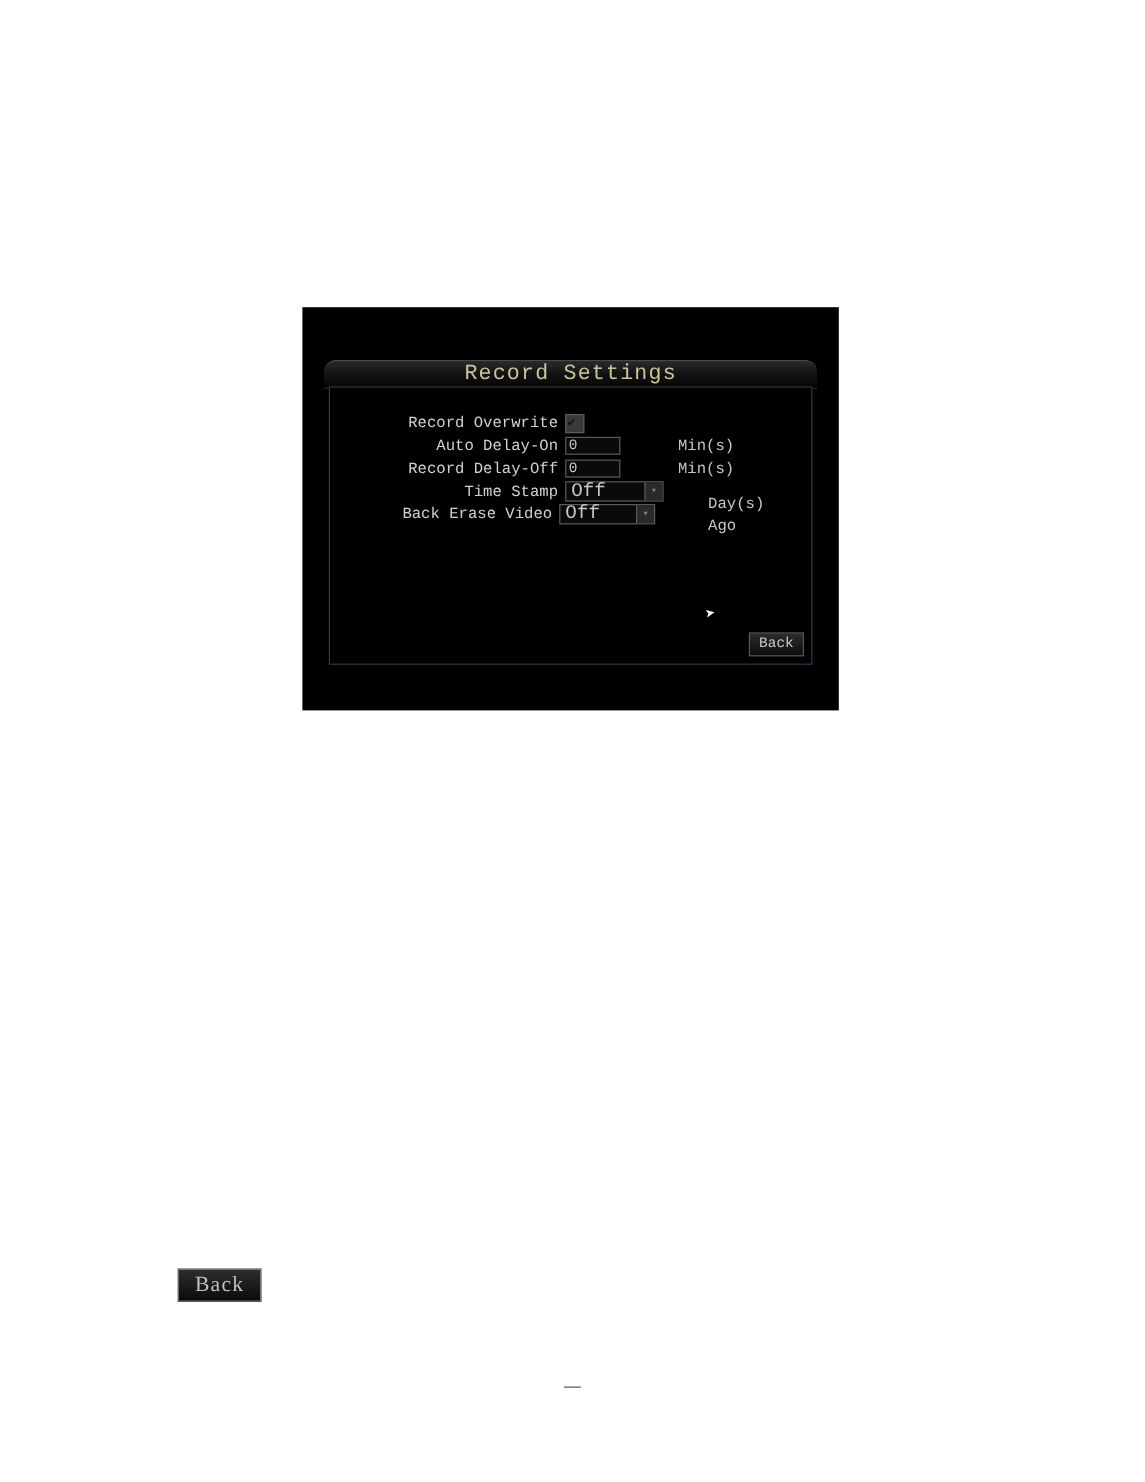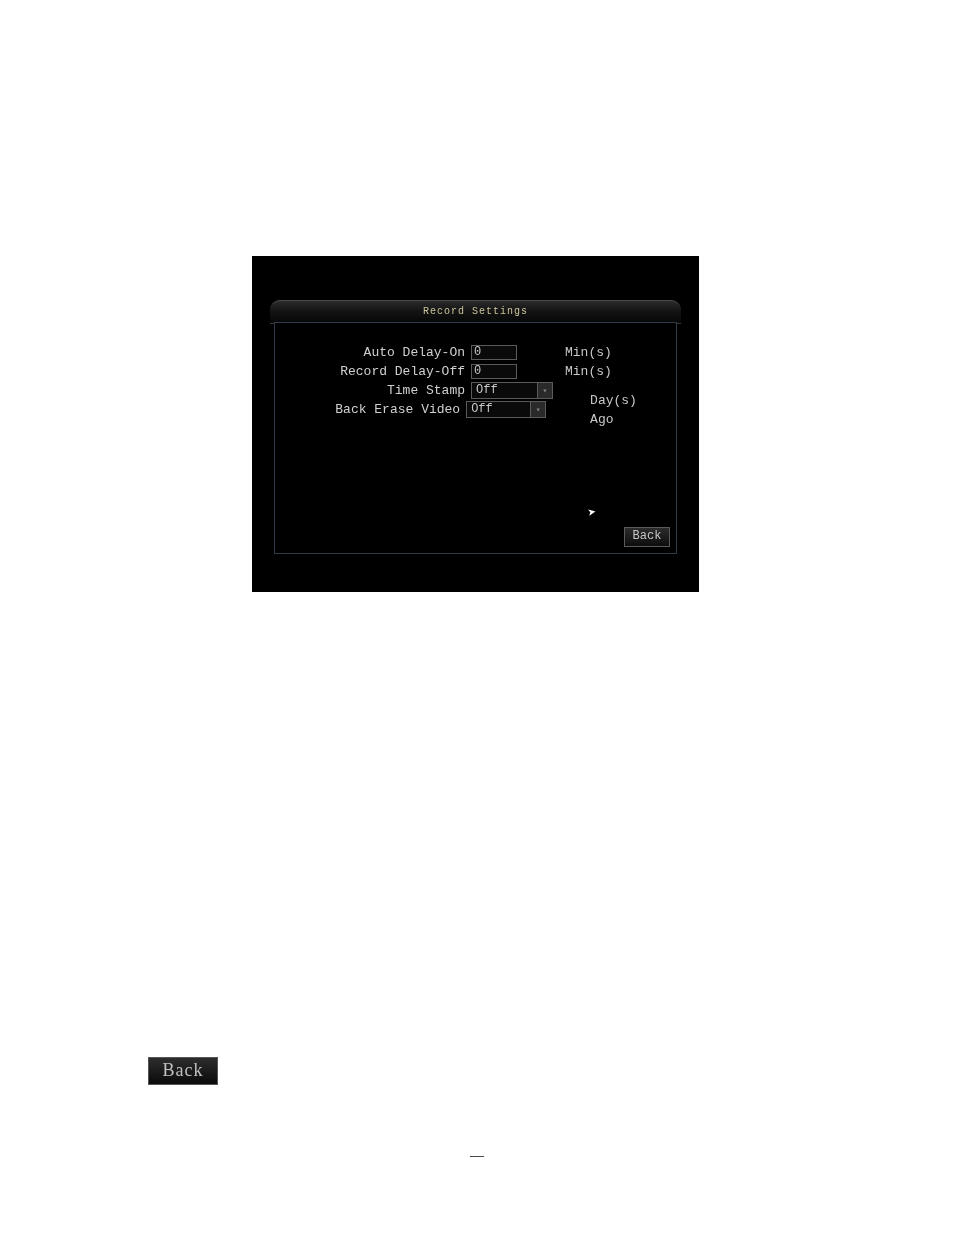--- a/index.html
+++ b/index.html
@@ -33,21 +33,21 @@
     top: 44px;
     right: 18px;
     height: 22px;
     background: linear-gradient(to bottom, #2a2a2a 0%, #121212 50%, #060606 100%);
     border-top: 1px solid #4a4a4a;
     border-bottom: 1px solid #383838;
     border-radius: 10px 10px 0 0;
     text-align: center;
   }
   .dvr-title-bar span {
-    font-size: 10px;
+    font-size: 18px;
     letter-spacing: 1px;
     color: #c9c39a;
     line-height: 22px;
   }
   .dvr-panel {
     position: absolute;
     left: 22px;
     top: 66px;
     right: 22px;
     bottom: 38px;
@@ -107,21 +107,21 @@
     background: #0a0a0a;
     border: 1px solid #5a5a5a;
     display: flex;
     align-items: center;
     justify-content: space-between;
     box-sizing: border-box;
     padding-left: 4px;
   }
   .dvr-select .sv {
     color: #c7c7c7;
-    font-size: 12px;
+    font-size: 16px;
   }
   .dvr-select .arrow {
     width: 14px;
     height: 15px;
     background: #2a2a2a;
     border-left: 1px solid #5a5a5a;
     display: flex;
     align-items: center;
     justify-content: center;
     font-size: 8px;
@@ -188,20 +188,24 @@
 
   <div class="dvr-screen">
 
     <div class="dvr-title-bar">
       <span>Record Settings</span>
     </div>
 
     <div class="dvr-panel">
       <div class="dvr-form">
 
+        <div class="dvr-row">
+          <div class="dvr-label">Record Overwrite</div>
+          <div class="dvr-checkbox"></div>
+        </div>
 
         <div class="dvr-row">
           <div class="dvr-label">Auto Delay-On</div>
           <div class="dvr-input">0</div>
           <div class="dvr-unit">Min(s)</div>
         </div>
 
         <div class="dvr-row">
           <div class="dvr-label">Record Delay-Off</div>
           <div class="dvr-input">0</div>

